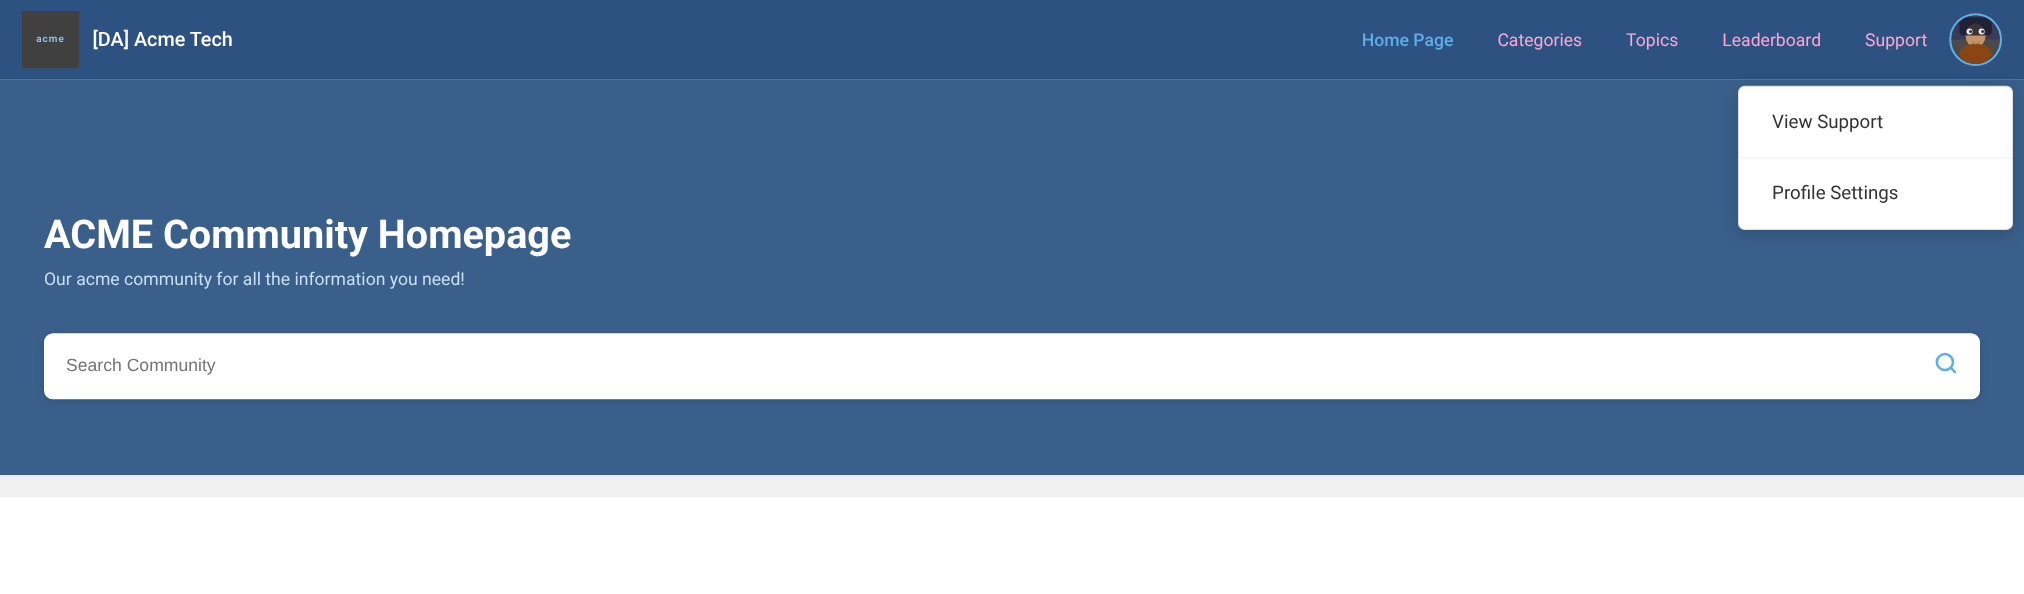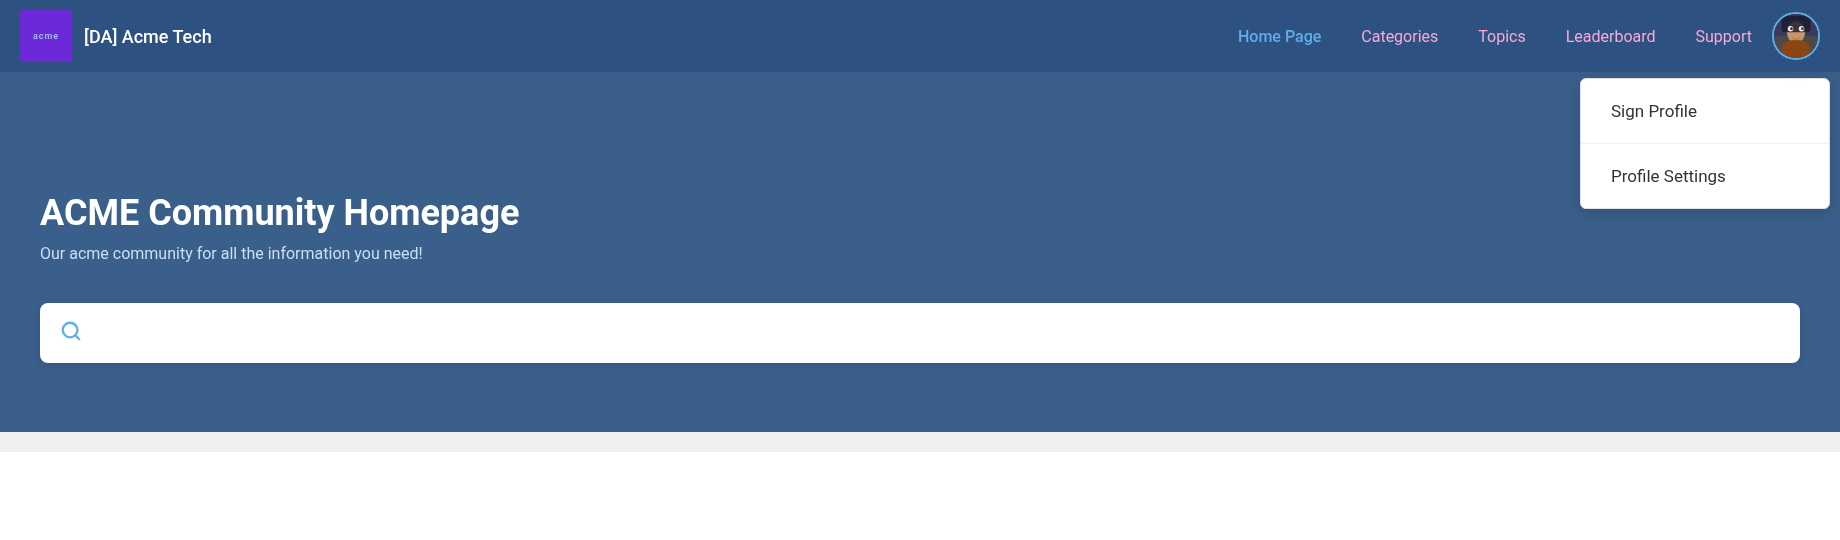--- a/index.html
+++ b/index.html
@@ -29,21 +29,21 @@
     .navbar-logo {
       display: flex;
       align-items: center;
       gap: 12px;
       flex-shrink: 0;
     }
 
     .logo-box {
       width: 52px;
       height: 52px;
-      background-color: #6d28d9;
+      background-color: #404040;
       display: flex;
       align-items: center;
       justify-content: center;
       border-radius: 2px;
     }
 
     .logo-text {
       font-size: 9px;
       color: #a0c4e8;
       font-weight: 600;
@@ -232,30 +232,31 @@
         <circle cx="30" cy="16" r="3" fill="#fff" opacity="0.9"></circle>
         <circle cx="19" cy="16" r="1.5" fill="#333"></circle>
         <circle cx="31" cy="16" r="1.5" fill="#333"></circle>
         <path d="M20 26 Q24 30 28 26" stroke="#c07850" stroke-width="1.5" fill="none"></path>
       </svg>
     </div>
   </div>
 
   <div class="dropdown-menu">
     <div class="dropdown-arrow"></div>
-    <div class="dropdown-item">Sign Profile</div>
+    <div class="dropdown-item">View Support</div>
     <div class="dropdown-item">Profile Settings</div>
   </div>
 </nav>
 
 <section class="hero">
   <h1 class="hero-title">ACME Community Homepage</h1>
   <p class="hero-subtitle">Our acme community for all the information you need!</p>
 
   <div class="search-bar-container">
+    <input class="search-input" type="text" placeholder="Search Community" style="">
     <span class="search-icon">
       <svg width="22" height="22" viewBox="0 0 24 24" fill="none" stroke="#5eaee8" stroke-width="2.5" stroke-linecap="round" stroke-linejoin="round">
         <circle cx="11" cy="11" r="8"></circle>
         <line x1="21" y1="21" x2="16.65" y2="16.65"></line>
       </svg>
     </span>
   </div>
 </section>
 
 <div class="bottom-bar"></div>

